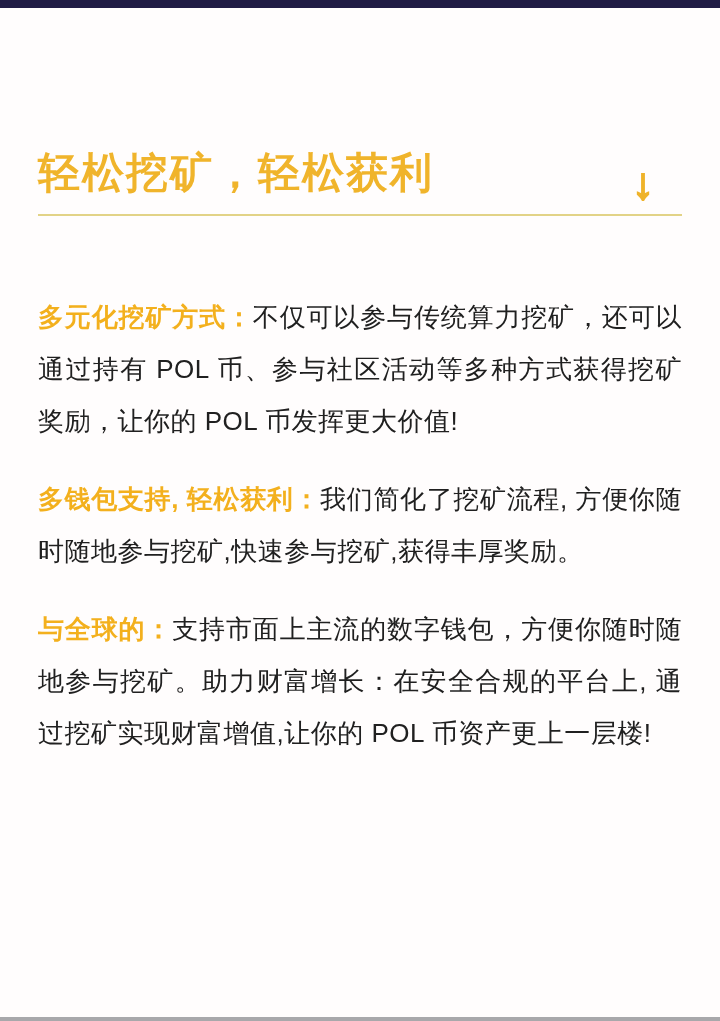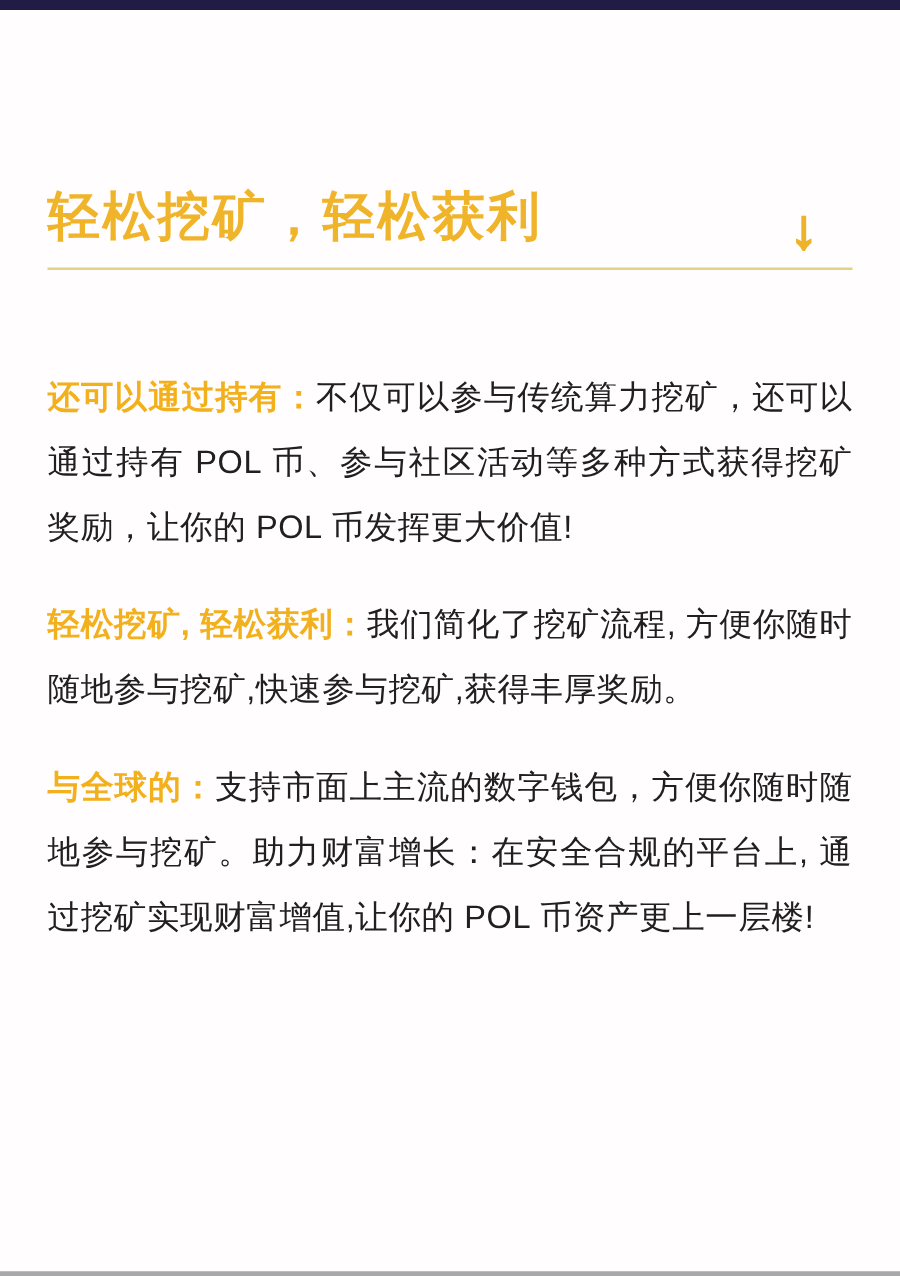--- a/index.html
+++ b/index.html
@@ -96,26 +96,26 @@
     <div class="header-row">
       <h1 class="title">轻松挖矿，轻松获利</h1>
       <span class="arrow">↓</span>
     </div>
 
     <div class="divider"></div>
 
     <div class="paragraphs">
 
       <p class="para">
-        <span class="lead">还可以通过持有：</span><span class="body-text">不仅可以参与传统算力挖矿，还可以通过持有 POL 币、参与社区活动等多种方式获得挖矿奖励，让你的 POL 币发挥更大价值!</span>
+        <span class="lead">多元化挖矿方式：</span><span class="body-text">不仅可以参与传统算力挖矿，还可以通过持有 POL 币、参与社区活动等多种方式获得挖矿奖励，让你的 POL 币发挥更大价值!</span>
       </p>
 
 
       <p class="para">
-        <span class="lead">轻松挖矿, 轻松获利：</span><span class="body-text">我们简化了挖矿流程, 方便你随时随地参与挖矿,快速参与挖矿,获得丰厚奖励。</span>
+        <span class="lead">多钱包支持, 轻松获利：</span><span class="body-text">我们简化了挖矿流程, 方便你随时随地参与挖矿,快速参与挖矿,获得丰厚奖励。</span>
       </p>
 
       <p class="para">
         <span class="lead">与全球的：</span><span class="body-text">支持市面上主流的数字钱包，方便你随时随地参与挖矿。助力财富增长：在安全合规的平台上, 通过挖矿实现财富增值,让你的 POL 币资产更上一层楼!</span>
       </p>
 
     </div>
   </div>
 
   <div class="bottom-bar"></div>

